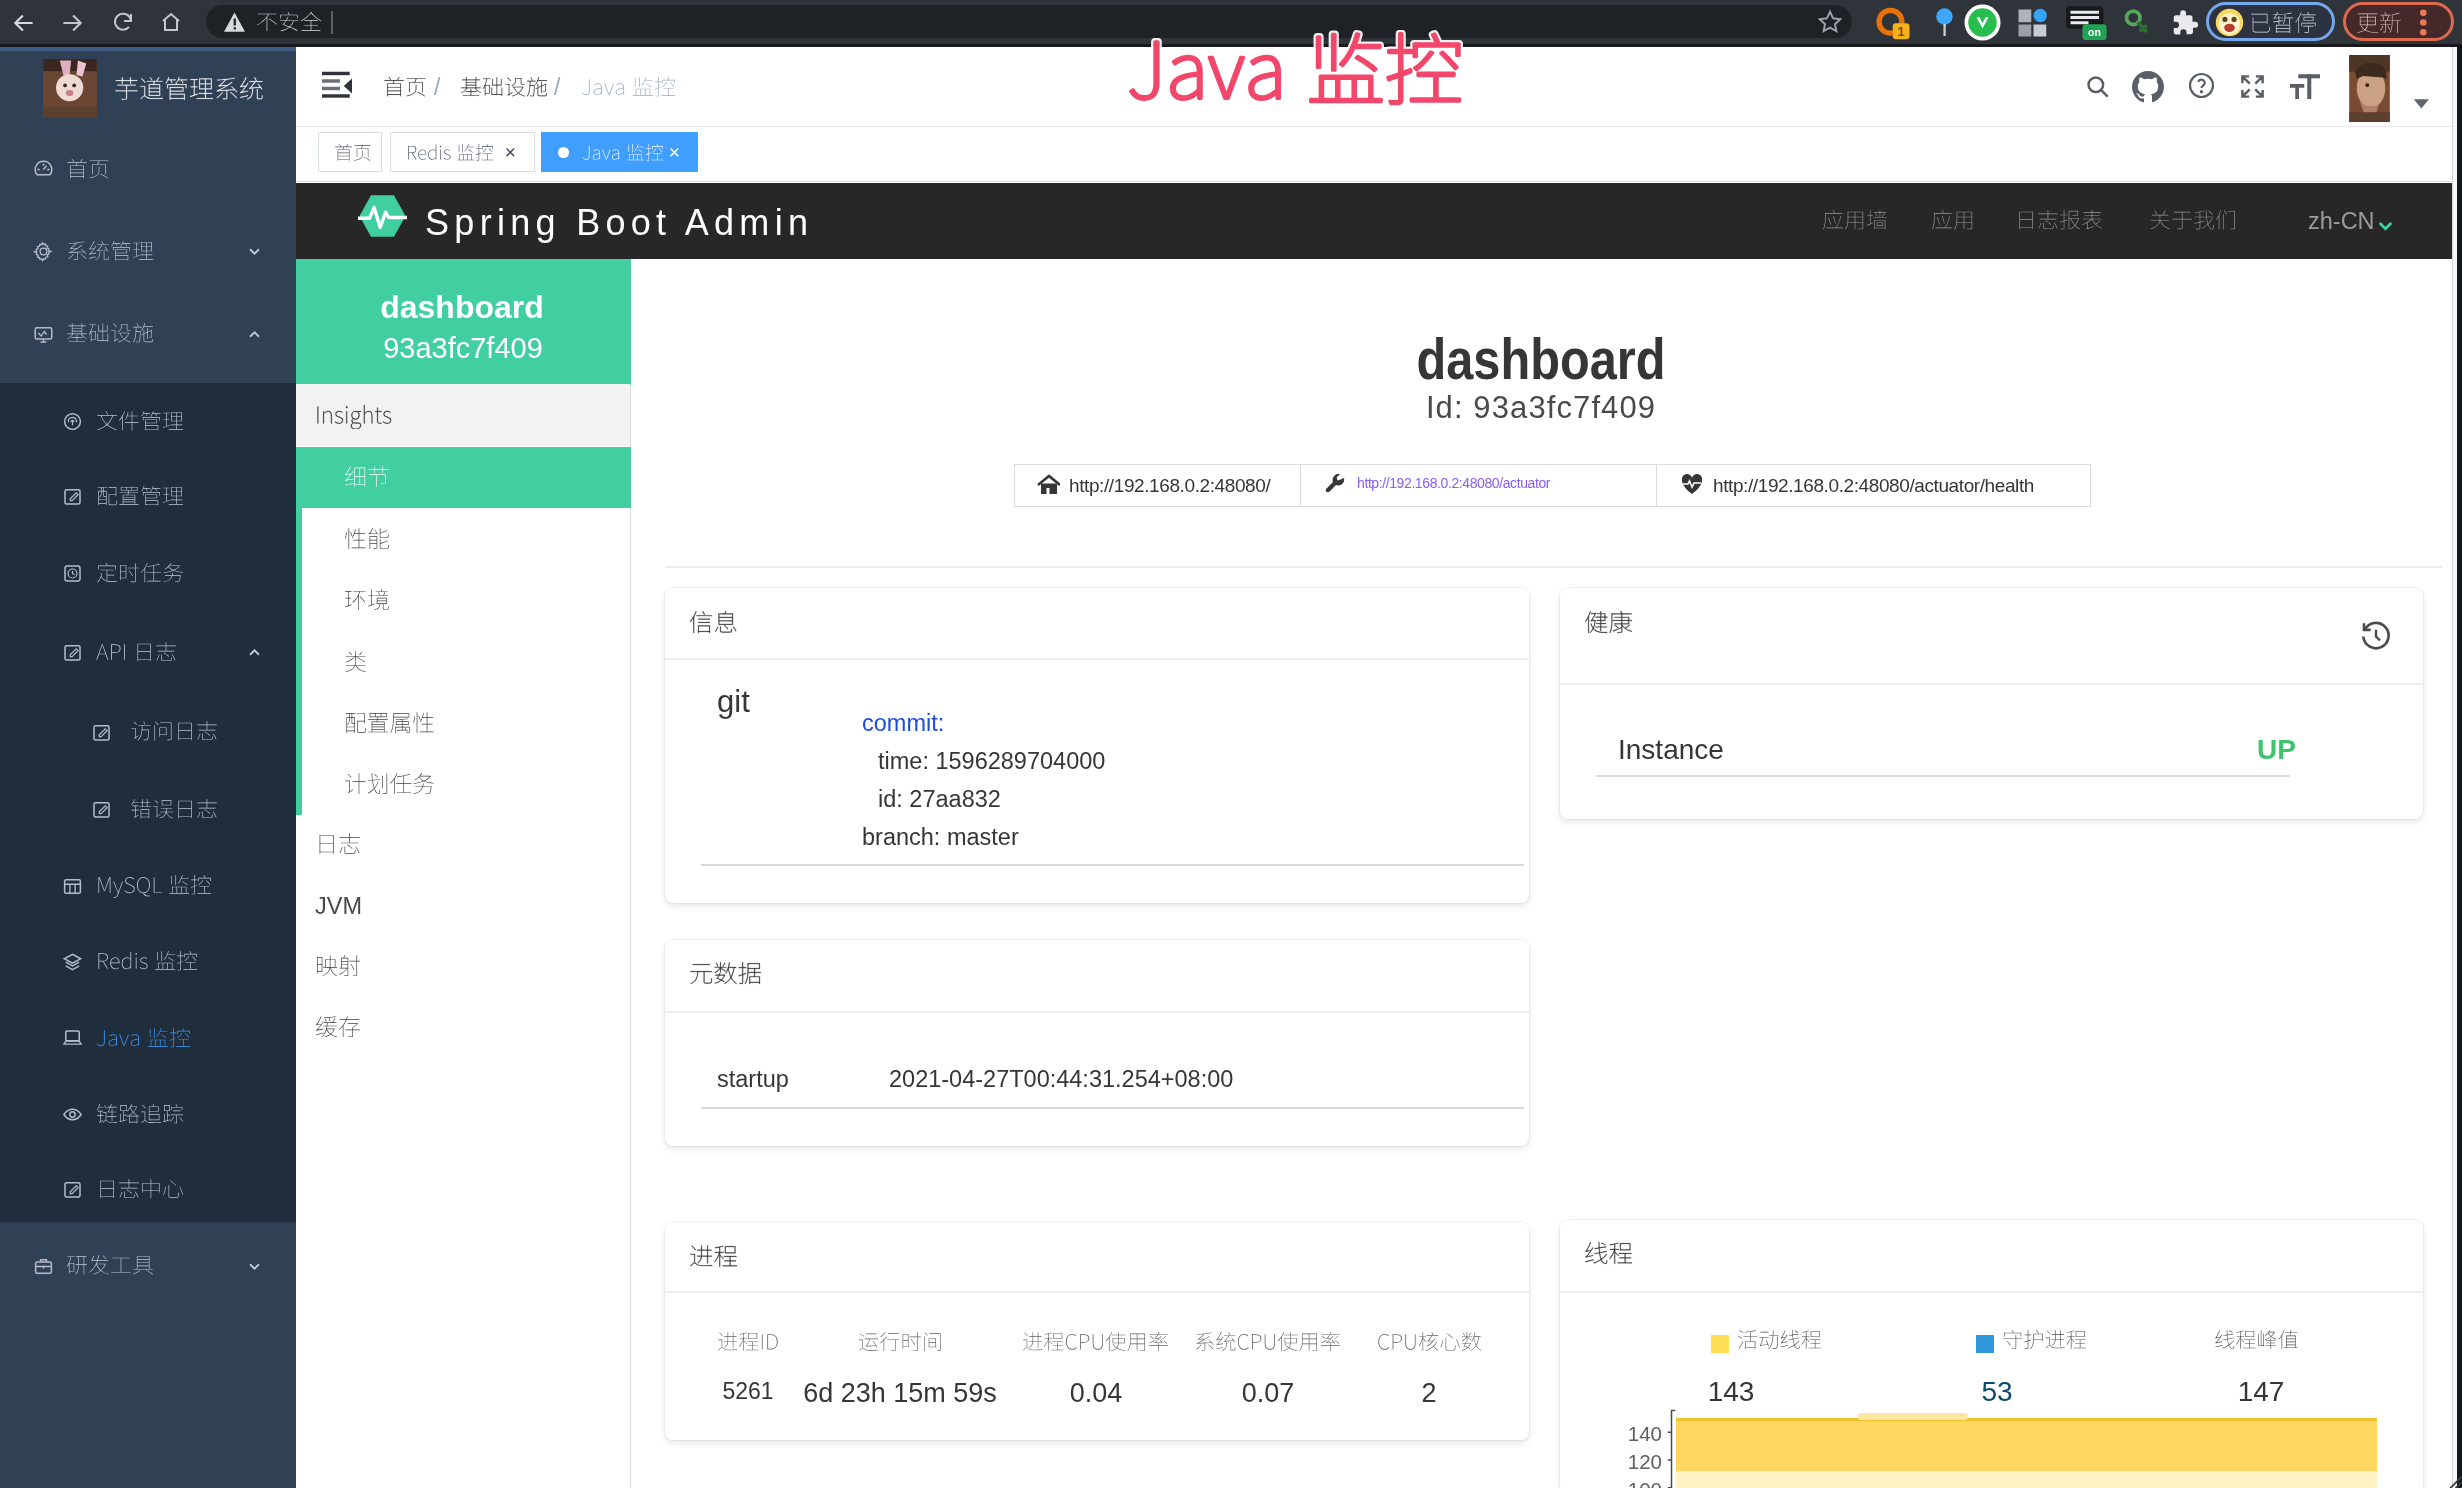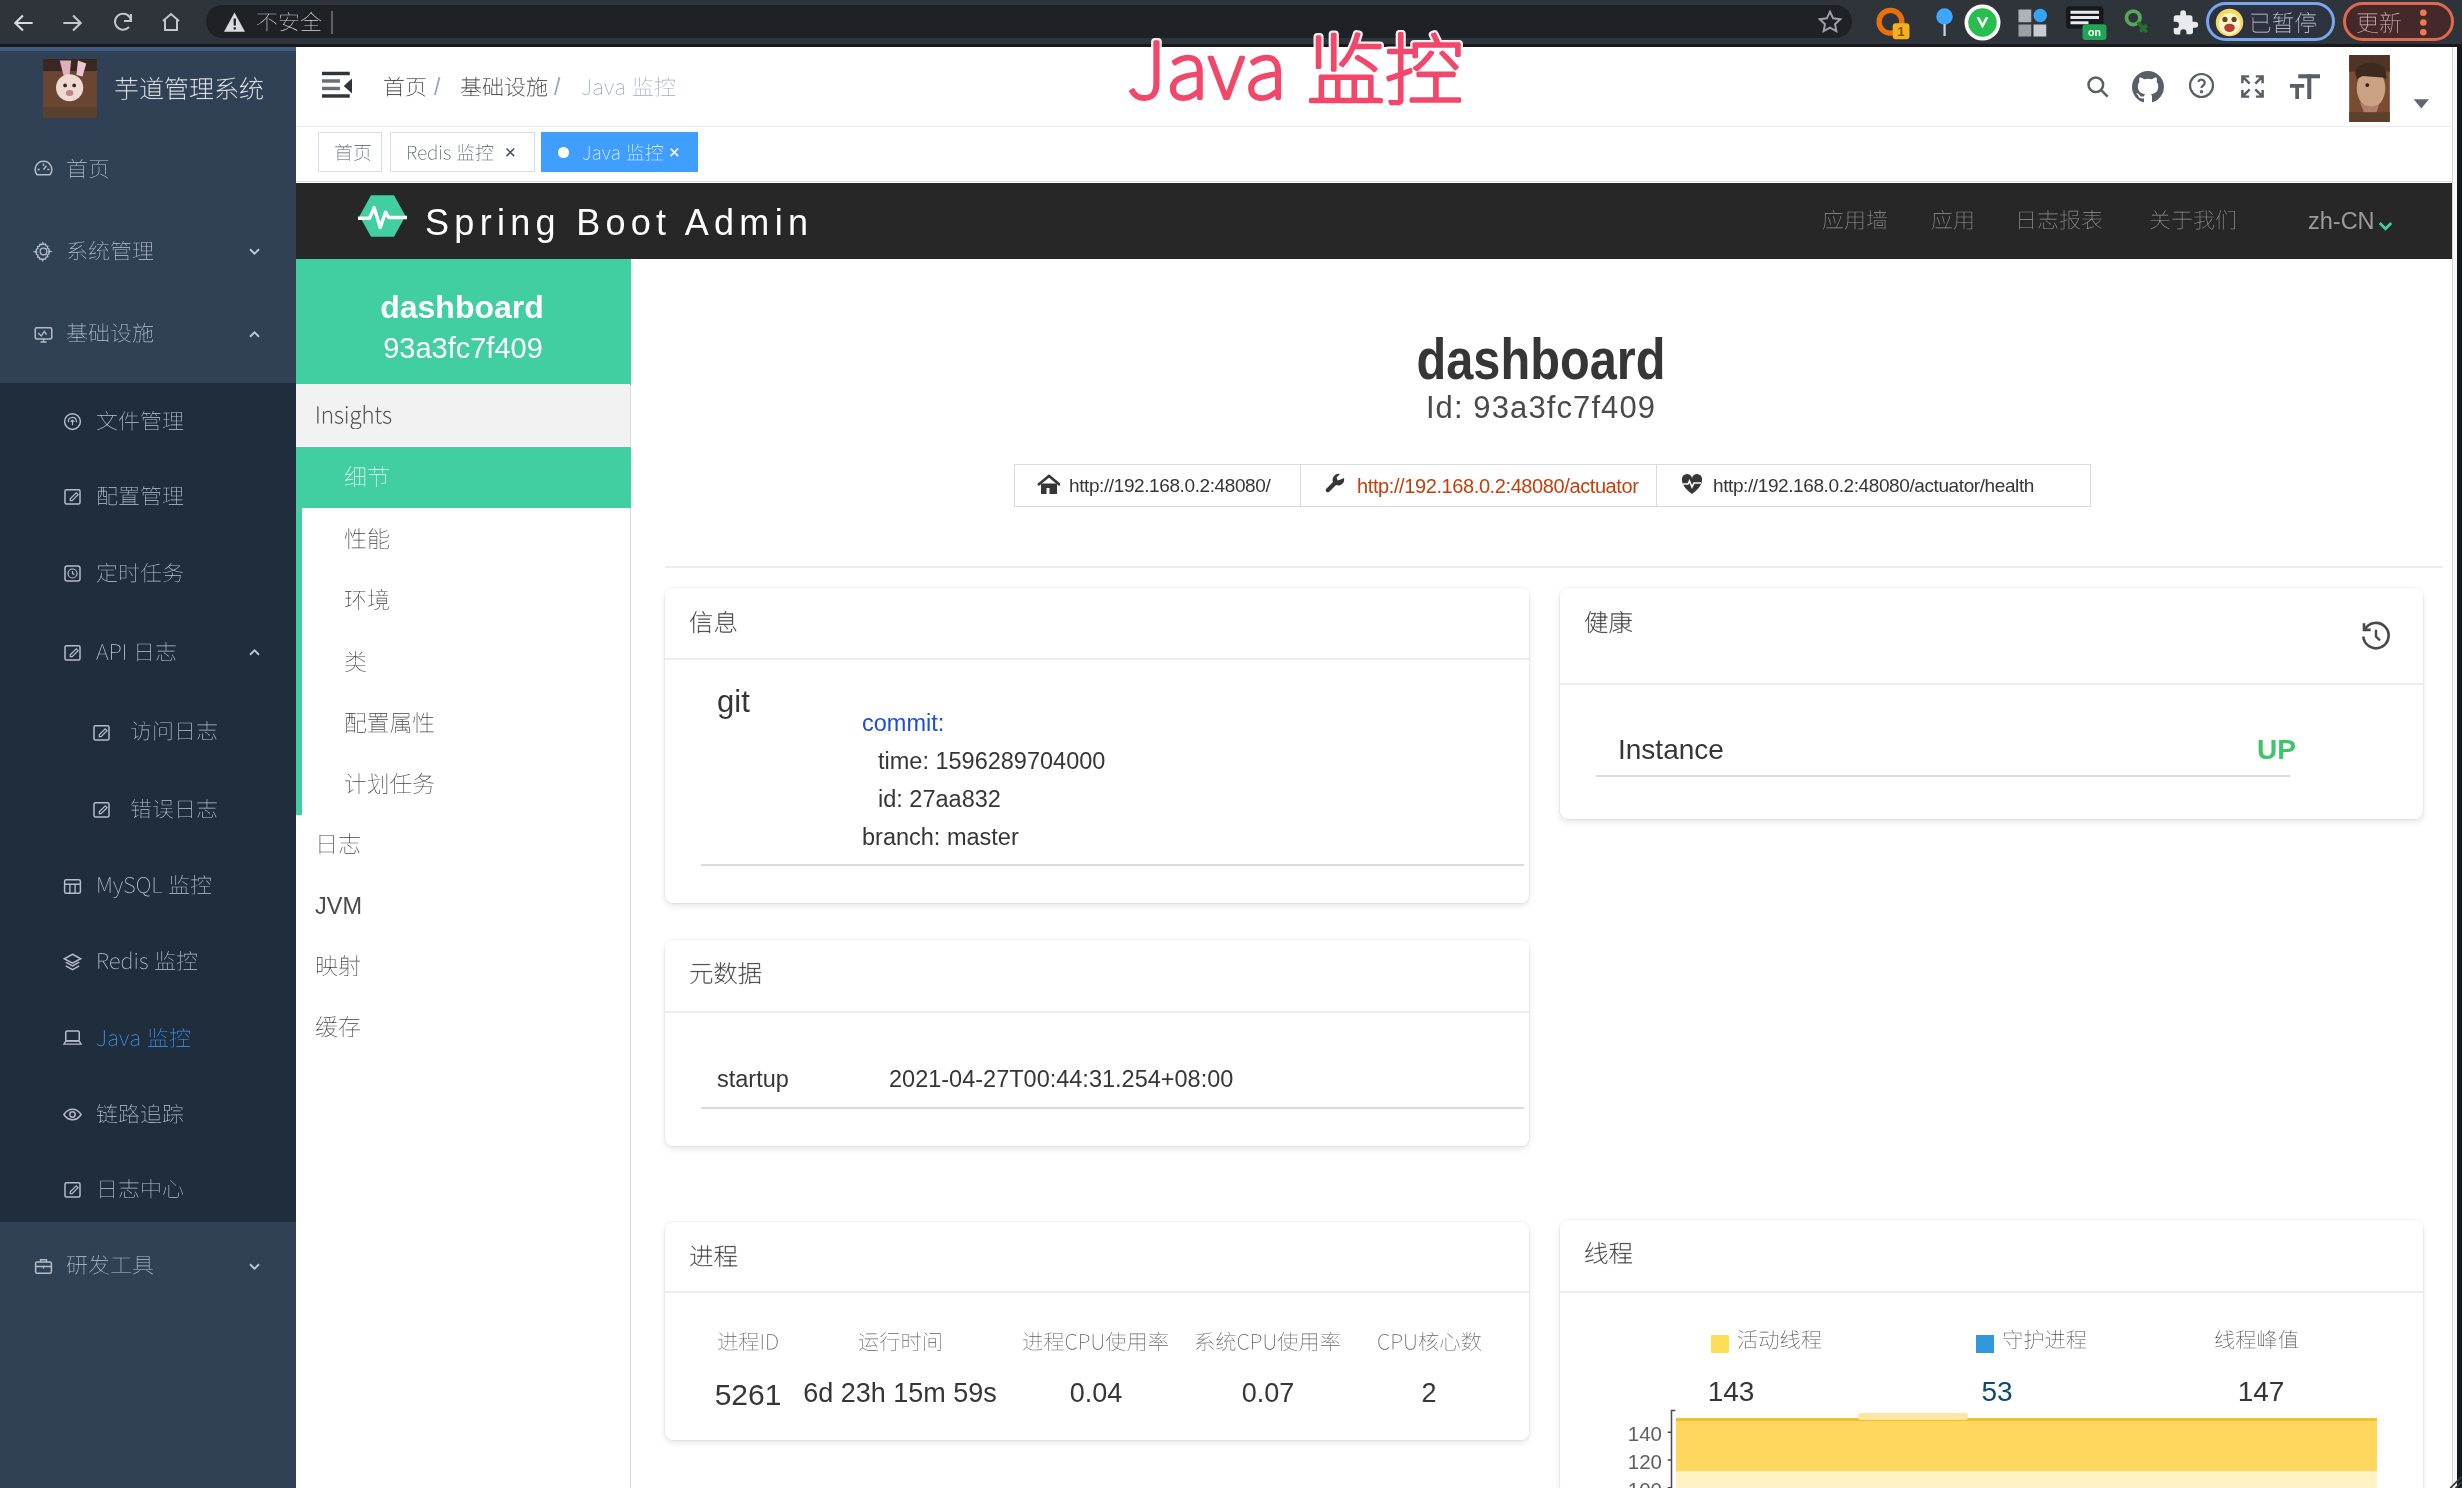--- a/index.html
+++ b/index.html
@@ -416,21 +416,21 @@
 <div class="a" style="left:1300px;top:464px;width:358px;height:43px;background:#fff;border:1.5px solid #dbdbdb"></div>
 <div class="a" style="left:1656px;top:464px;width:435px;height:43px;background:#fff;border:1.5px solid #dbdbdb"></div>
 <svg class="ic" style="left:1036px;top:473px" width="24" height="24" viewBox="0 0 24 24">
       <path d="M2 12l11-9 11 9" fill="none" stroke="#363636" stroke-width="2.6"></path>
       <path d="M5 10.5V21h5.5v-6h3v6H21V10.5" fill="#363636"></path>
     </svg>
 <div class="tx" style="left:1069px;top:475px;font-size:19px;letter-spacing:-0.4px;color:#363636">http://192.168.0.2:48080/</div>
 <svg class="ic" style="left:1323px;top:473px" width="24" height="24" viewBox="0 0 24 24">
       <path d="M21 5a6 6 0 0 1-8 7L6 19a2.2 2.2 0 0 1-3-3l7-7a6 6 0 0 1 7-8l-3.4 3.4 1 3 3-1z" fill="#363636"></path>
     </svg>
-<div class="tx" style="left:1357px;top:475px;font-size:20px;letter-spacing:-0.4px;color:#c2410c">http://192.168.0.2:48080/actuator</div>
+<div class="tx" style="left:1357px;top:475px;font-size:14px;letter-spacing:-0.4px;color:#8b5cf6">http://192.168.0.2:48080/actuator</div>
 <svg class="ic" style="left:1680px;top:473px" width="24" height="24" viewBox="0 0 24 24">
       <path d="M12 21S2 14 2 7.5A5 5 0 0 1 12 5a5 5 0 0 1 10 2.5C22 14 12 21 12 21z" fill="#363636"></path>
       <path d="M3 11h5l1.5-3 2.5 6 2-4h7" stroke="#fff" stroke-width="1.6" fill="none"></path>
     </svg>
 <div class="tx" style="left:1713px;top:475px;font-size:19px;letter-spacing:-0.4px;color:#363636">http://192.168.0.2:48080/actuator/health</div>
 <div class="a" style="left:665px;top:566px;width:1778px;height:1.5px;background:#ededed"></div>
 <div class="a" style="left:665px;top:588px;width:864px;height:315px;background:#fff;border-radius:7.6px;box-shadow:0 3px 6px rgba(10,10,10,.10),0 0 0 0.8px rgba(10,10,10,.05)"></div>
 <svg class="zt" style="left:689px;top:610px;width:49px;height:27px" viewBox="0 -880 2000 1120" preserveAspectRatio="none">
       <use href="#g_xinxi" fill="#363636" stroke="#363636" stroke-width="12"></use>
     </svg>
@@ -475,21 +475,21 @@
     </svg>
 <svg class="zt" style="left:1022px;top:1331px;width:147px;height:23.5px" viewBox="0 -880 6911 1120" preserveAspectRatio="none">
       <use href="#g_jcpu" fill="#5f5f5f"></use>
     </svg>
 <svg class="zt" style="left:1194px;top:1331px;width:147px;height:23.5px" viewBox="0 -880 6911 1120" preserveAspectRatio="none">
       <use href="#g_xcpu" fill="#5f5f5f"></use>
     </svg>
 <svg class="zt" style="left:1377px;top:1331px;width:105px;height:23.5px" viewBox="0 -880 4911 1120" preserveAspectRatio="none">
       <use href="#g_cpuhexin" fill="#5f5f5f"></use>
     </svg>
-<div class="tx" style="left:748px;top:1378px;font-size:30px;color:#363636;transform:translateX(-50%)">5261</div>
+<div class="tx" style="left:748px;top:1378px;font-size:23px;color:#363636;transform:translateX(-50%)">5261</div>
 <div class="tx" style="left:900px;top:1378px;font-size:27px;color:#363636;transform:translateX(-50%)">6d 23h 15m 59s</div>
 <div class="tx" style="left:1096px;top:1378px;font-size:27px;color:#363636;transform:translateX(-50%)">0.04</div>
 <div class="tx" style="left:1268px;top:1378px;font-size:27px;color:#363636;transform:translateX(-50%)">0.07</div>
 <div class="tx" style="left:1429px;top:1378px;font-size:27px;color:#363636;transform:translateX(-50%)">2</div>
 <div class="a" style="left:1560px;top:1220px;width:863px;height:273px;background:#fff;border-radius:7.6px;box-shadow:0 3px 6px rgba(10,10,10,.10),0 0 0 0.8px rgba(10,10,10,.05)"></div>
 <svg class="zt" style="left:1584px;top:1241px;width:49px;height:27px" viewBox="0 -880 2000 1120" preserveAspectRatio="none">
       <use href="#g_xiancheng" fill="#363636" stroke="#363636" stroke-width="12"></use>
     </svg>
 <div class="a" style="left:1560px;top:1291px;width:863px;height:1.5px;background:#ededed"></div>
 <div class="a" style="left:1711px;top:1335px;width:18px;height:18px;background:#ffdd57"></div>

